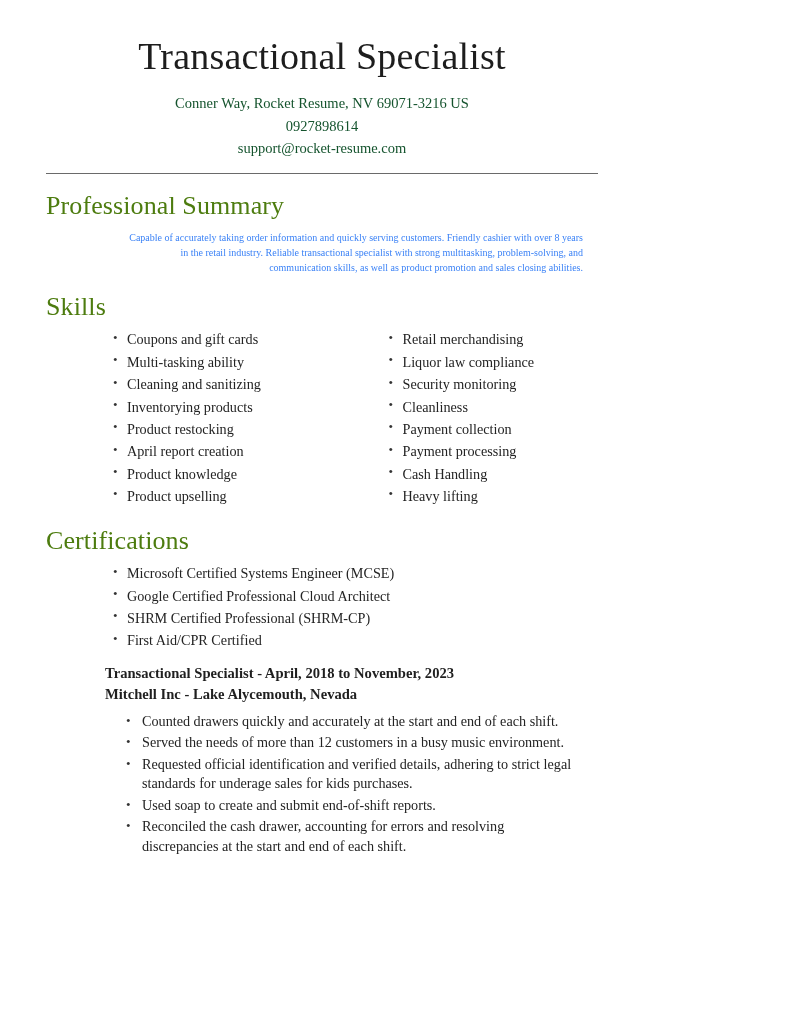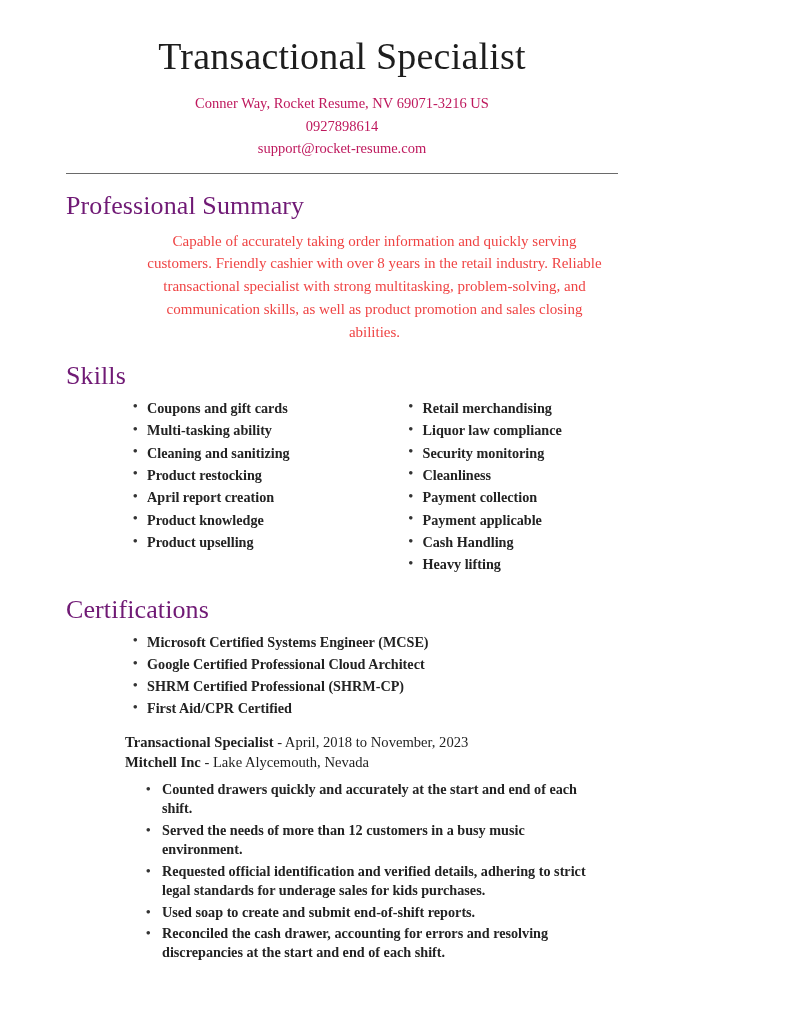--- a/index.html
+++ b/index.html
@@ -15,77 +15,75 @@
     font-family: "Liberation Serif", "DejaVu Serif", serif;
     color: #222222;
     -webkit-font-smoothing: antialiased;
   }
   .page {
     width: 644px;
     height: 1035px;
     box-sizing: border-box;
     padding: 0 46px;
     position: relative;
-    margin-left: 20px;
   }
 
   
   .resume-header {
     text-align: center;
     padding-top: 34px;
   }
   .resume-name {
     font-size: 38px;
     font-weight: 400;
     letter-spacing: 0.2px;
     line-height: 1.16;
     margin: 0 0 14px 0;
     color: #1d1d1d;
   }
   .contact-line {
     font-size: 14.5px;
     line-height: 1.55;
-    color: #be185d;
+    color: #14532d;
   }
 
   .header-rule {
     border: none;
     border-top: 1.5px solid #6a6a6a;
     margin: 14px 0 0 0;
     width: 100%;
   }
 
   
   .section {
     margin-top: 16px;
   }
   .section-title {
     font-size: 26px;
     font-weight: 400;
     line-height: 1.2;
     margin: 0 0 8px 0;
-    color: #701a75;
+    color: #4d7c0f;
     letter-spacing: 0.1px;
   }
 
   .summary-body {
     padding-left: 80px;
     padding-right: 15px;
-    font-size: 15px;
+    font-size: 10px;
     line-height: 1.52;
-    color: #ef4444;
-    text-align: center;
+    color: #3b82f6;
+    text-align: right;
   }
 
   
   ul.bullets {
     list-style: none;
     margin: 0;
     padding: 0;
-    font-weight: bold;
   }
   ul.bullets > li {
     position: relative;
     padding-left: 14px;
     font-size: 14.2px;
     line-height: 1.28;
     color: #232323;
     margin-bottom: 3.5px;
   }
   ul.bullets > li::before {
@@ -136,21 +134,21 @@
   .job-headline {
     padding-left: 59px;
     font-size: 14.6px;
     line-height: 1.42;
     color: #1f1f1f;
   }
   .job-role {
     font-weight: 700;
   }
   .job-meta {
-    font-weight: 400;
+    font-weight: 700;
   }
   .job-company {
     font-weight: 700;
   }
   .job-bullets {
     padding-left: 80px;
     padding-right: 20px;
     margin-top: 7px;
   }
   .job-bullets ul.bullets > li {
@@ -185,34 +183,35 @@
   </div>
 
   <div class="section">
     <h2 class="section-title">Skills</h2>
     <div class="skills-columns">
       <div class="skills-col left">
         <ul class="bullets" id="skills-left">
             <li>Coupons and gift cards</li>
             <li>Multi-tasking ability</li>
             <li>Cleaning and sanitizing</li>
+            <li>Inventorying products</li>
             <li>Product restocking</li>
             <li>April report creation</li>
             <li>Product knowledge</li>
             <li>Product upselling</li>
           </ul>
       </div>
       <div class="skills-col right">
         <ul class="bullets" id="skills-right">
             <li>Retail merchandising</li>
             <li>Liquor law compliance</li>
             <li>Security monitoring</li>
             <li>Cleanliness</li>
             <li>Payment collection</li>
-            <li>Payment applicable</li>
+            <li>Payment processing</li>
             <li>Cash Handling</li>
             <li>Heavy lifting</li>
           </ul>
       </div>
     </div>
   </div>
 
   <div class="section">
     <h2 class="section-title">Certifications</h2>
     <div class="certs">

